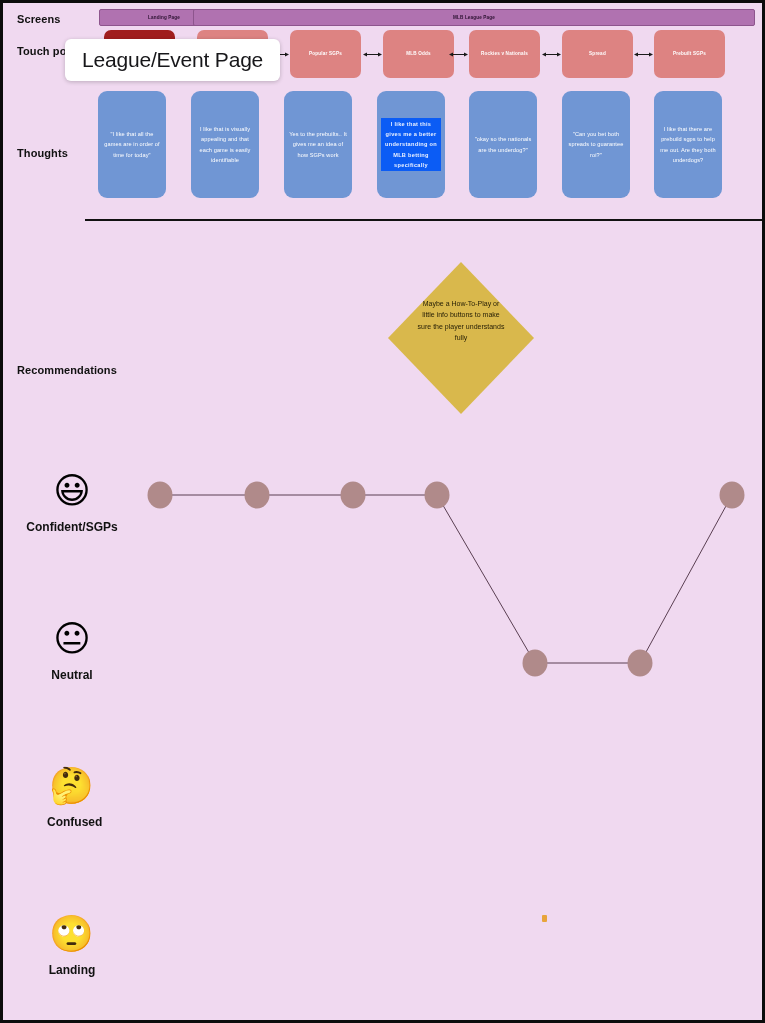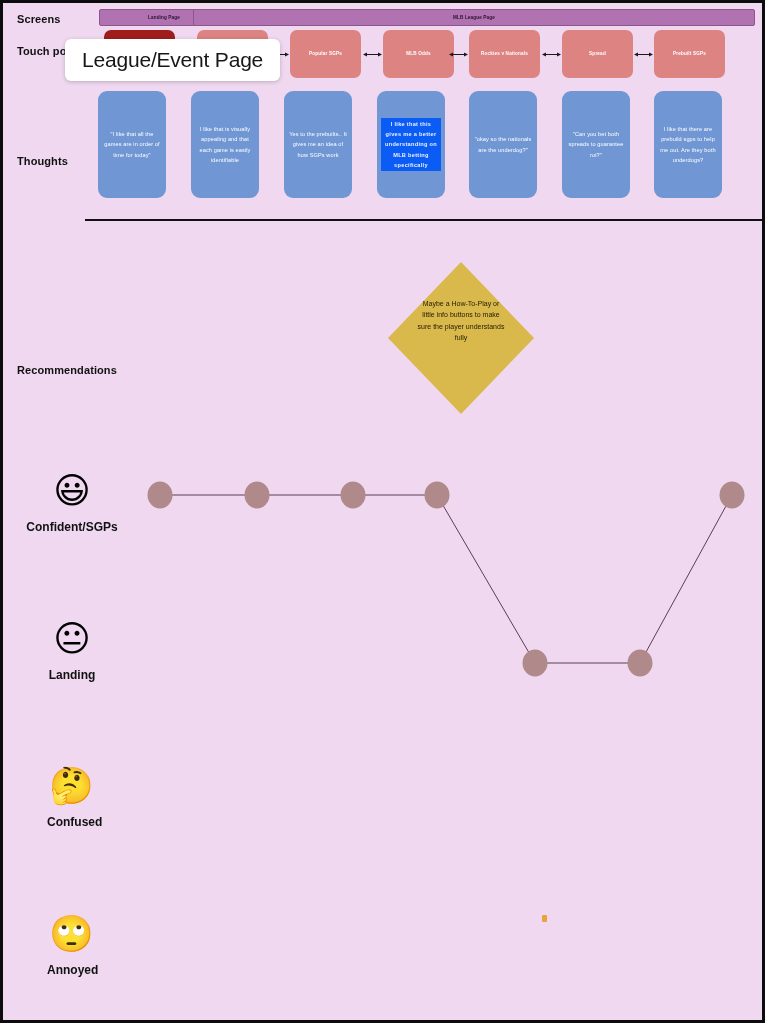--- a/index.html
+++ b/index.html
@@ -199,21 +199,21 @@
     letter-spacing: -0.2px;
   }
 </style>
 </head>
 <body>
 
 <div id="canvas">
 
   <div class="row-label" style="left:14px; top:10px;">Screens</div>
   <div class="row-label" style="left:14px; top:42px;">Touch points</div>
-  <div class="row-label" style="left:14px; top:152px;">Thoughts</div>
+  <div class="row-label" style="left:14px; top:144px;">Thoughts</div>
   <div class="row-label" style="left:14px; top:327px;margin-top:34px;">Recommendations</div>
 
   <div class="screen-bar" style="left:96px; top:6px; width:130px;">
     <span>Landing Page</span>
   </div>
   <div class="screen-bar" style="left:190px; top:6px; width:562px;">
     <span>MLB League Page</span>
   </div>
 
   <div class="tp active" style="left:101px;">
@@ -309,29 +309,29 @@
     <div class="diamond-shape"></div>
     <div class="diamond-text">Maybe a How-To-Play or little info buttons to make sure the player understands fully</div>
   </div>
 
   <div class="emoji-row wide" style="top:470px;">
     <span class="emoji-glyph">😃</span>
     <span class="emoji-label">Confident/SGPs</span>
   </div>
   <div class="emoji-row" style="top:618px;">
     <span class="emoji-glyph">😐</span>
-    <span class="emoji-label">Landing</span>
+    <span class="emoji-label">Neutral</span>
   </div>
   <div class="emoji-row" style="top:765px;">
     <span class="emoji-glyph">🤔</span>
     <span class="emoji-label">Confused</span>
   </div>
   <div class="emoji-row" style="top:913px;">
     <span class="emoji-glyph">🙄</span>
-    <span class="emoji-label">Annoyed</span>
+    <span class="emoji-label">Landing</span>
   </div>
 
   <svg id="journey">
       <path d="M157,492L254,492L350,492L434,492L532,660L637,660L729,492" fill="none" stroke="#5a3f52" stroke-width="1"></path>
       <ellipse cx="157" cy="492" rx="12.5" ry="13.5" fill="#b08a8a"></ellipse>
       <ellipse cx="254" cy="492" rx="12.5" ry="13.5" fill="#b08a8a"></ellipse>
       <ellipse cx="350" cy="492" rx="12.5" ry="13.5" fill="#b08a8a"></ellipse>
       <ellipse cx="434" cy="492" rx="12.5" ry="13.5" fill="#b08a8a"></ellipse>
       <ellipse cx="532" cy="660" rx="12.5" ry="13.5" fill="#b08a8a"></ellipse>
       <ellipse cx="637" cy="660" rx="12.5" ry="13.5" fill="#b08a8a"></ellipse>

